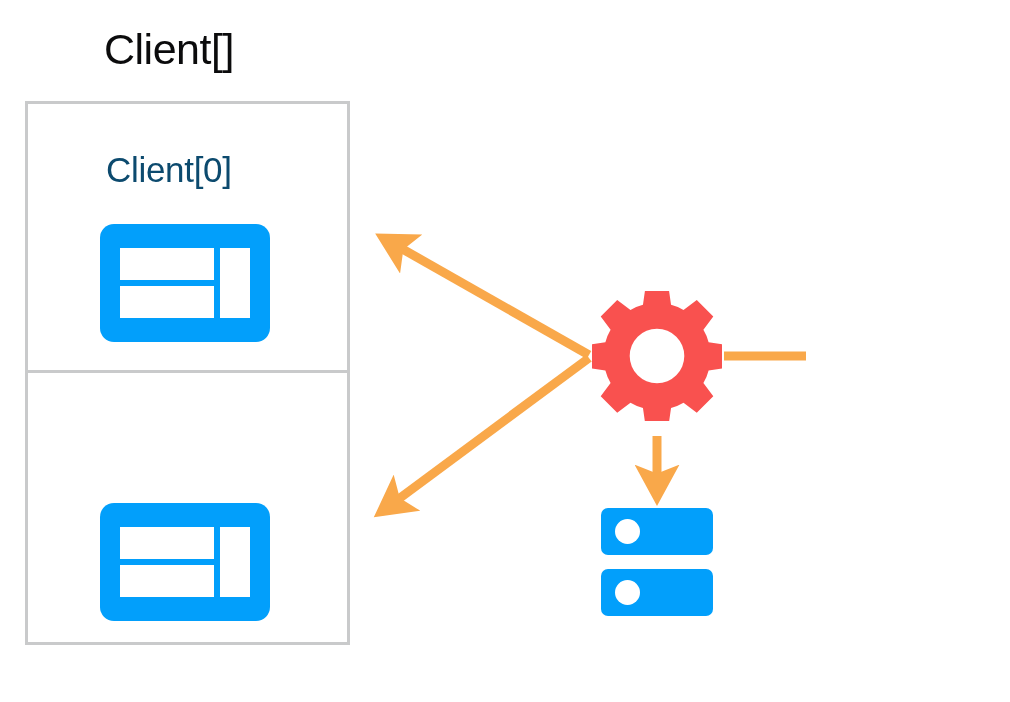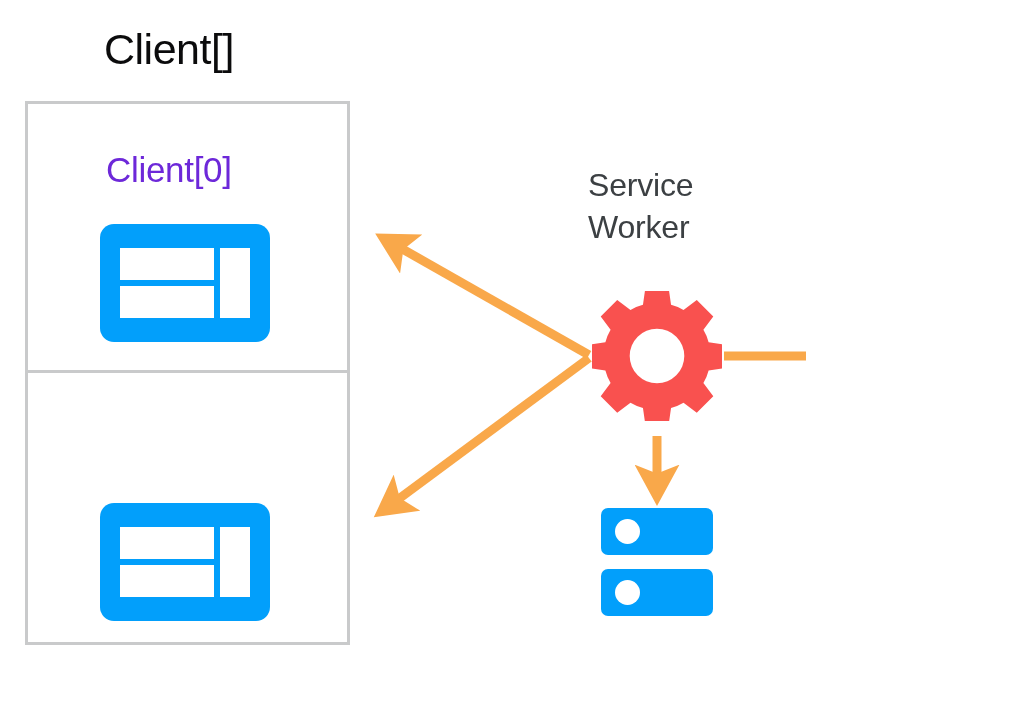--- a/index.html
+++ b/index.html
@@ -30,21 +30,21 @@
     letter-spacing: -0.5px;
     color: #0b0b0c;
     line-height: 1;
     white-space: nowrap;
   }
   .client-label {
     position: absolute;
     font-size: 35px;
     font-weight: 400;
     letter-spacing: -0.3px;
-    color: #6d28d9;
+    color: #0c4a6e;
     line-height: 1;
     white-space: nowrap;
   }
   #client-label-0 { left: 106px; top: 152px; }
   #client-label-1 { left: 106px; top: 430px; }
 
   .sw-title {
     position: absolute;
     left: 588px;
     top: 165px;
@@ -170,22 +170,20 @@
     <div class="pane pane-side"></div>
   </div>
 
 
   <div class="browser-icon" id="browser-icon-1">
     <div class="pane pane-top"></div>
     <div class="pane pane-bottom"></div>
     <div class="pane pane-side"></div>
   </div>
 
-  <div class="sw-title">Service
-Worker</div>
 
   <div class="gear-wrap">
     <svg width="130" height="130" viewBox="0 0 100 100" aria-hidden="true">
       <path fill="#f9514f" fill-rule="evenodd" d="
         M 41.0 3.0 L 59.0 3.0 L 60.8 15.6
         A 35.6 35.6 0 0 1 70.4 19.6
         L 80.6 12.0 L 93.3 24.7 L 85.7 34.9
         A 35.6 35.6 0 0 1 89.7 44.5
         L 102.3 46.3 L 102.3 64.3
         L 89.7 66.1 A 35.6 35.6 0 0 1 85.7 75.7

